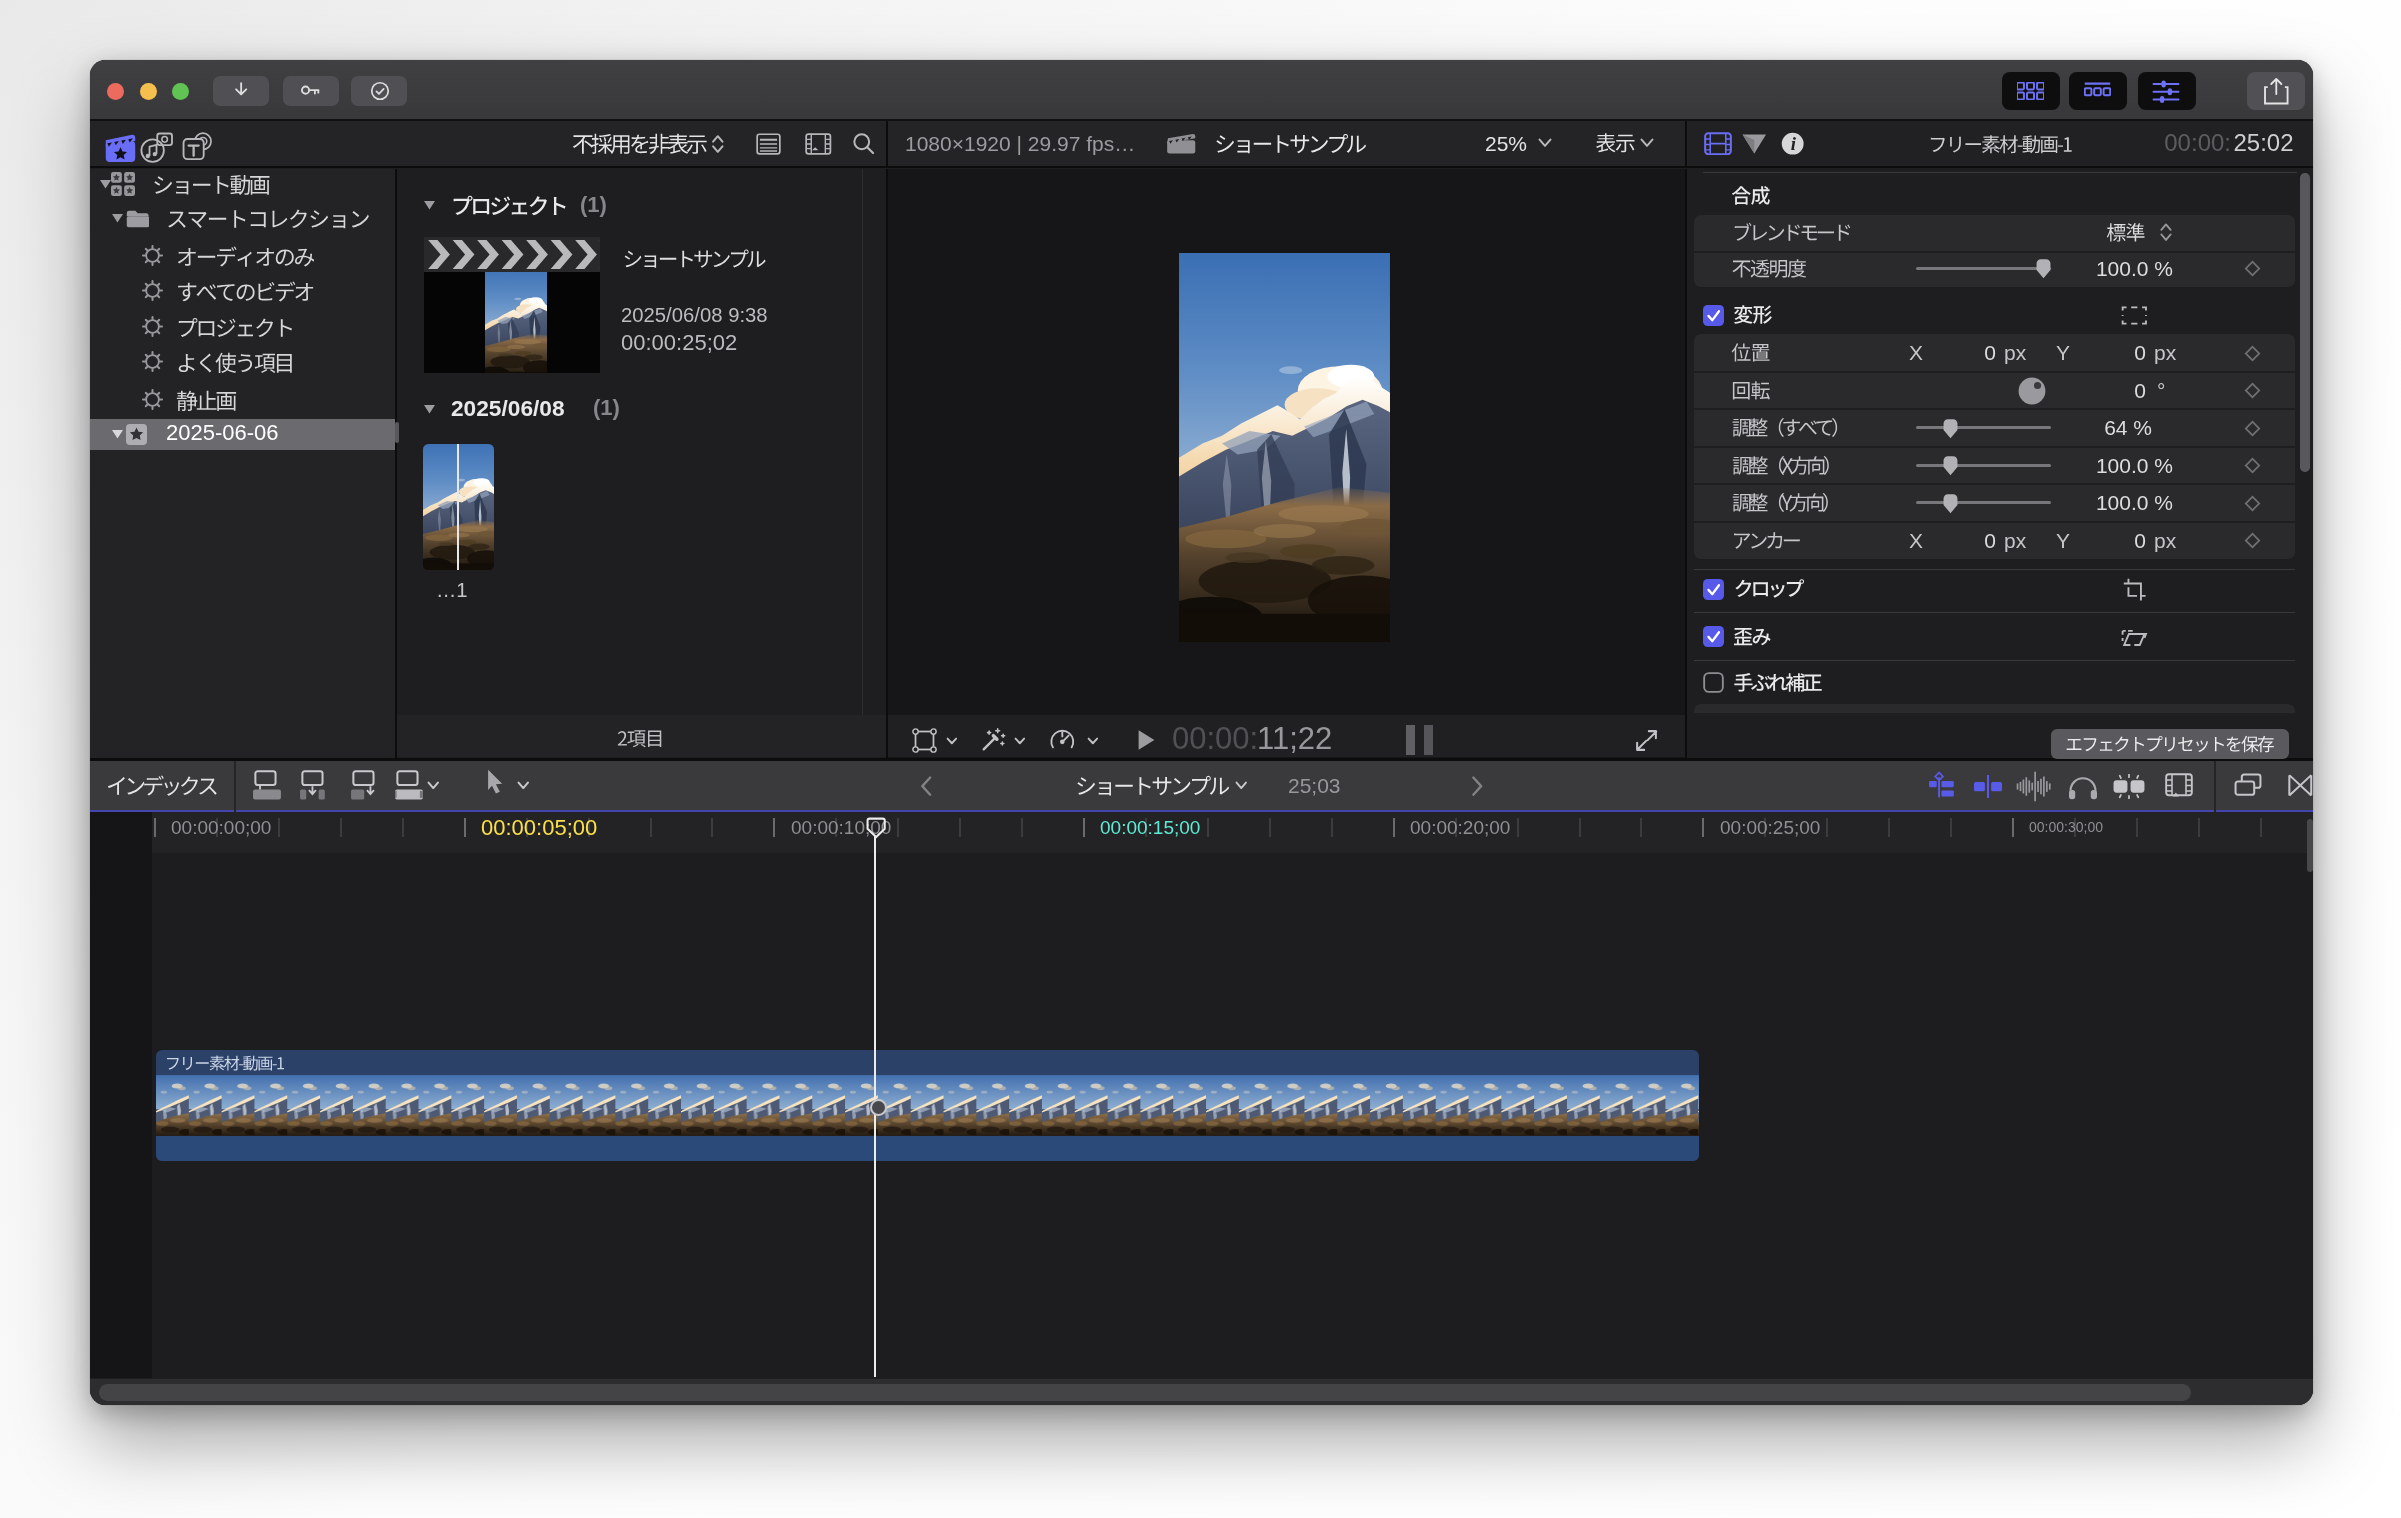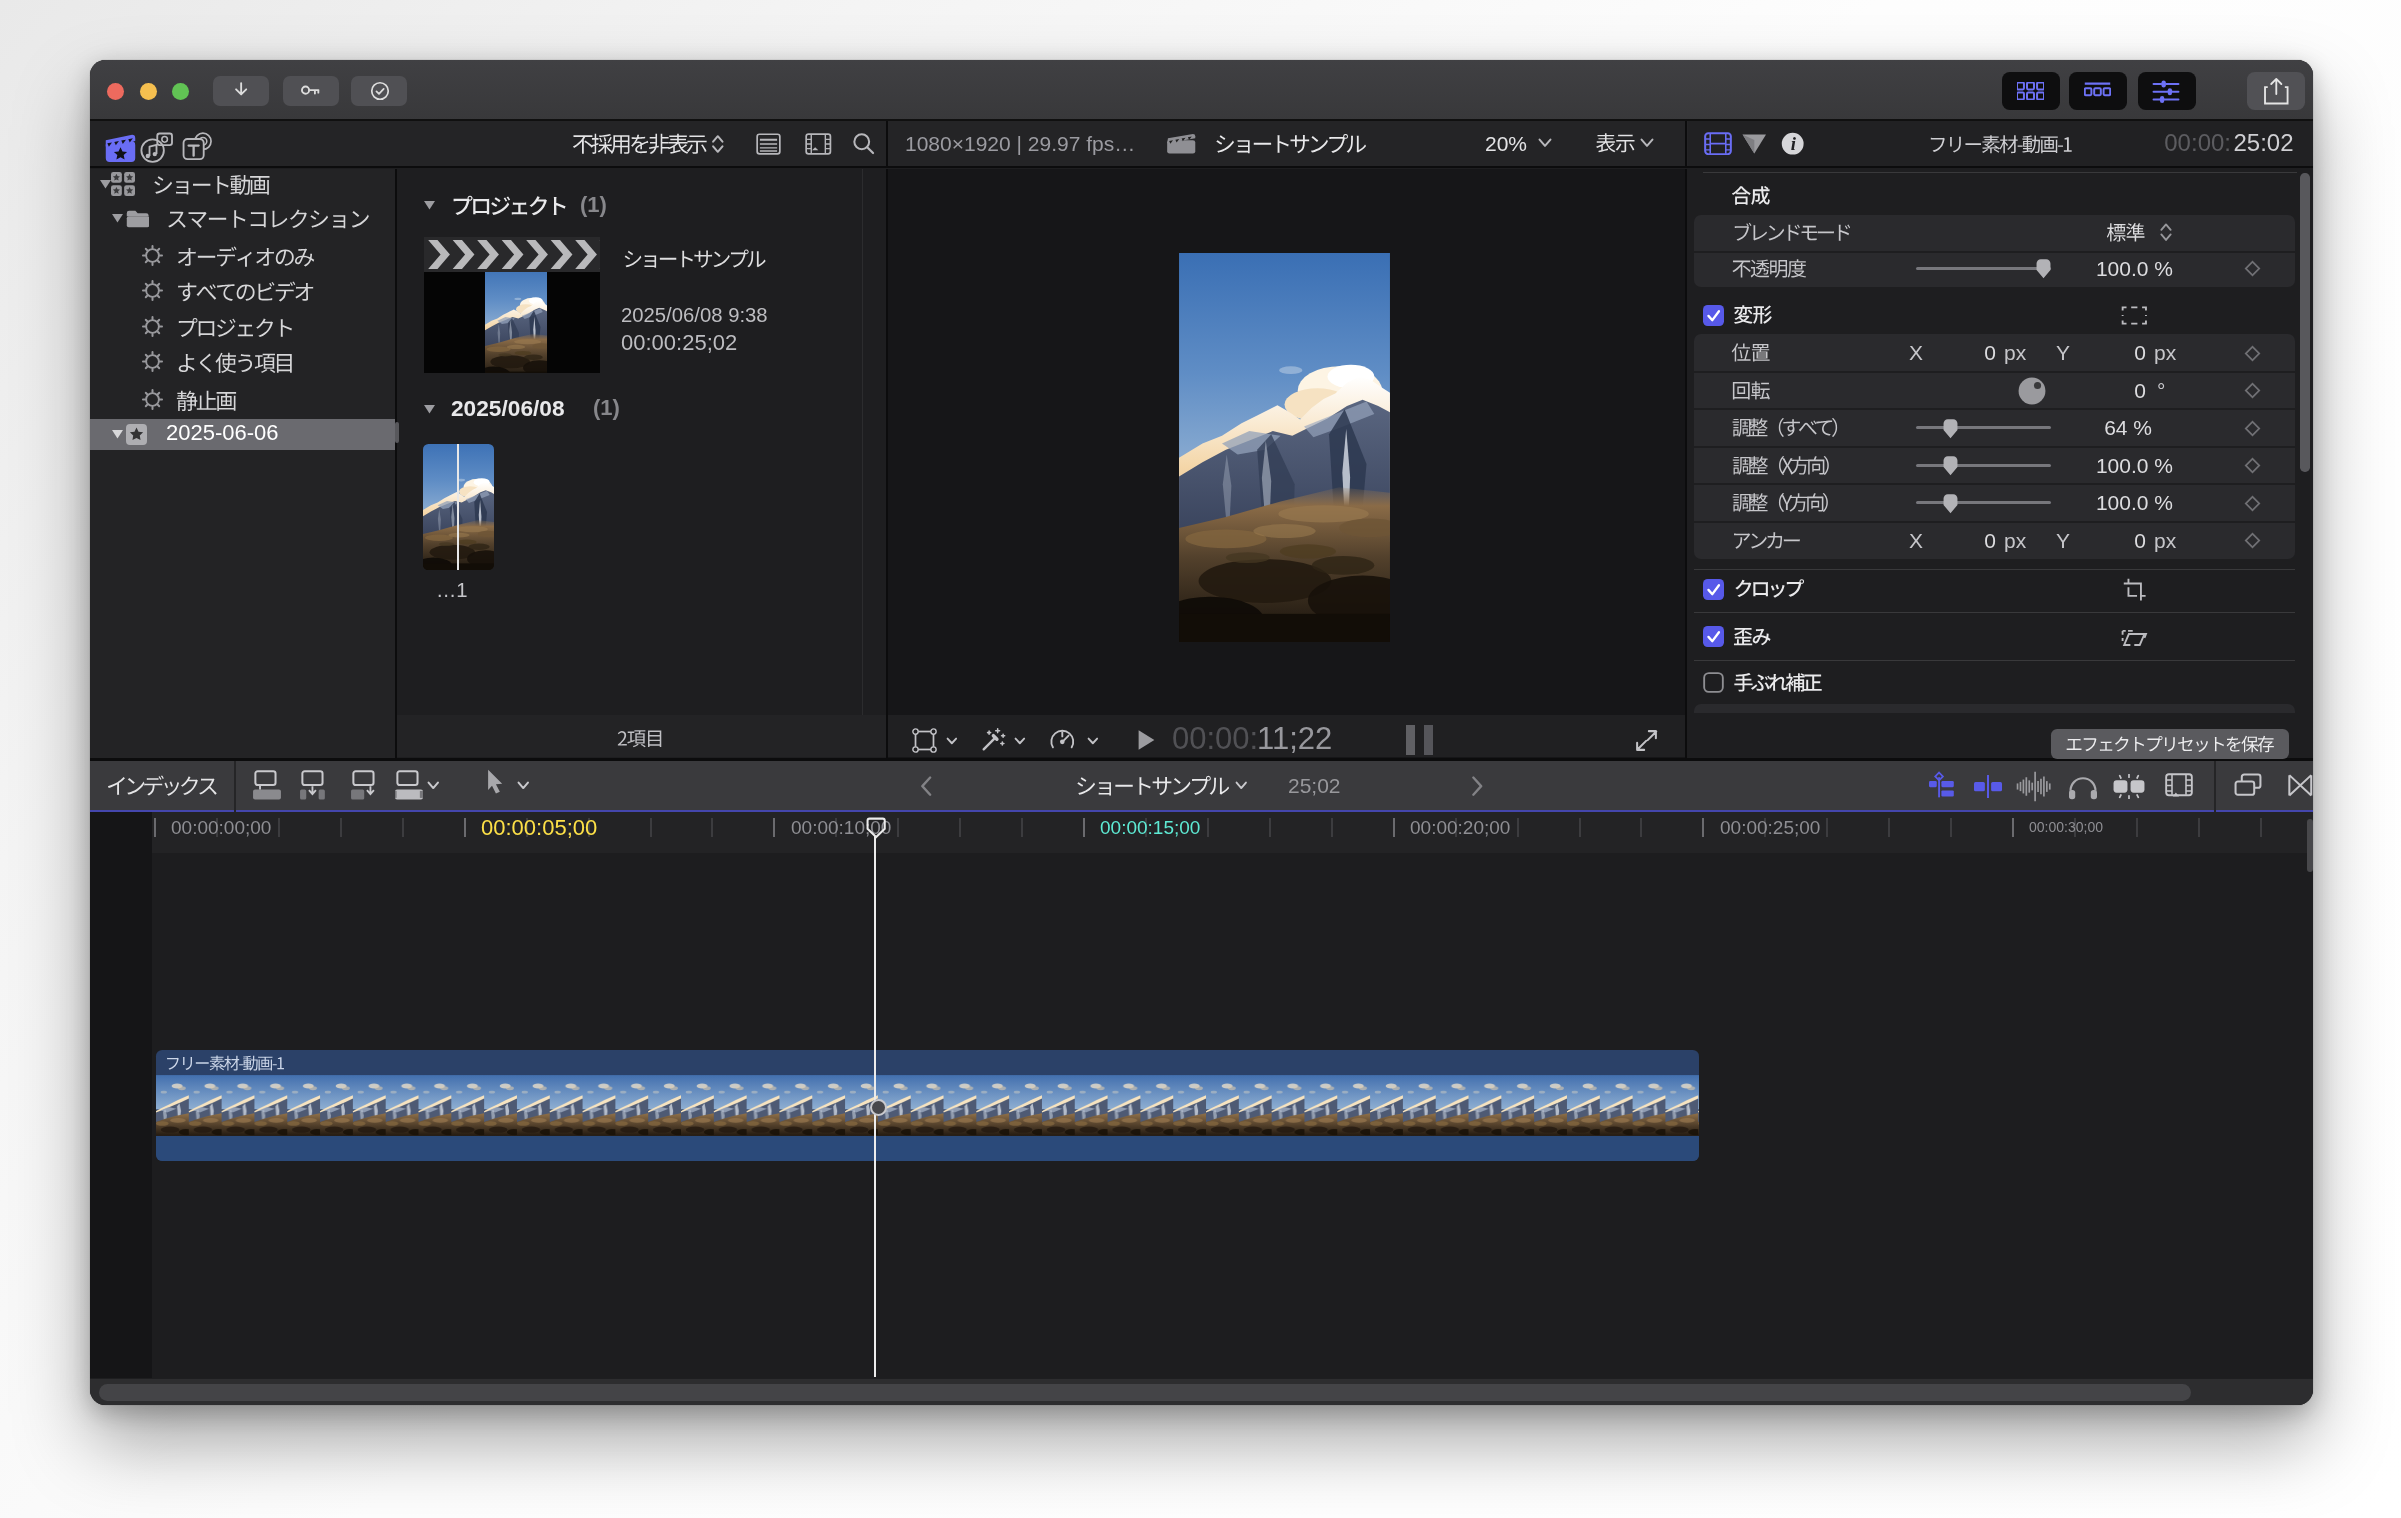--- a/index.html
+++ b/index.html
@@ -133,21 +133,21 @@
     </svg>
 <div class="a" style="left:815px;top:73px;font-size:21px;color:#9b9ba1;line-height:21px;white-space:nowrap">1080×1920 | 29.97 fps…</div>
 <svg class="a" style="left:1077px;top:74px" width="30" height="20.3" viewBox="0 0 38 26">
       <rect x="0" y="8" width="36" height="17" rx="3" fill="#8f8f94"></rect>
 <path d="M0 12l36-6.5V3a3 3 0 00-3-3L1 5.5z" fill="#8f8f94"></path>
 <path d="M2.5 9l5-1-3.4 4.4zM10.5 7.4l5-1-3.4 4.4zM18.5 5.8l5-1-3.4 4.4zM26.5 4.2l5-1-3.4 4.4z" fill="#222"></path>
     </svg>
 <div class="a" style="left:1124px;top:70px"><svg width="150" height="30" viewBox="0 -28.0 192 37.8" style="overflow:visible">
         <path d="M8.4 -21.5Q9.0 -21.2 9.9 -20.6Q10.7 -20.1 11.6 -19.5Q12.5 -18.9 13.3 -18.4Q14.1 -17.9 14.5 -17.6L13.2 -15.6Q12.7 -16.0 11.9 -16.6Q11.2 -17.1 10.3 -17.7Q9.4 -18.2 8.6 -18.8Q7.8 -19.3 7.2 -19.6ZM4.2 -1.5Q5.8 -1.8 7.4 -2.2Q9.0 -2.7 10.6 -3.3Q12.2 -4.0 13.6 -4.7Q15.9 -6.1 17.9 -7.7Q19.9 -9.4 21.5 -11.2Q23.1 -13.0 24.2 -15.0L25.6 -12.7Q23.7 -9.9 21.0 -7.3Q18.2 -4.7 14.8 -2.7Q13.4 -1.9 11.7 -1.2Q10.1 -0.5 8.4 0.0Q6.8 0.5 5.5 0.8ZM4.2 -15.2Q4.8 -14.9 5.7 -14.4Q6.6 -13.9 7.4 -13.3Q8.3 -12.8 9.1 -12.3Q9.9 -11.8 10.4 -11.4L9.1 -9.5Q8.5 -9.9 7.8 -10.4Q7.0 -10.9 6.1 -11.4Q5.3 -12.0 4.4 -12.5Q3.6 -13.0 3.0 -13.3Z M30.2 -15.4Q30.5 -15.3 31.1 -15.3Q31.6 -15.3 32.2 -15.3Q32.7 -15.3 33.1 -15.3Q33.6 -15.3 34.6 -15.3Q35.6 -15.3 36.9 -15.3Q38.2 -15.3 39.6 -15.3Q40.9 -15.3 42.1 -15.3Q43.2 -15.3 43.9 -15.3Q44.4 -15.3 44.9 -15.3Q45.4 -15.3 45.7 -15.3Q45.6 -15.1 45.6 -14.7Q45.6 -14.3 45.6 -13.9Q45.6 -13.6 45.6 -12.7Q45.6 -11.7 45.6 -10.4Q45.6 -9.0 45.6 -7.4Q45.6 -5.9 45.6 -4.4Q45.6 -2.9 45.6 -1.7Q45.6 -0.5 45.6 0.1Q45.6 0.4 45.6 0.8Q45.7 1.3 45.7 1.6H43.4Q43.5 1.3 43.5 0.9Q43.5 0.4 43.5 -0.0Q43.5 -0.7 43.5 -1.9Q43.5 -3.1 43.5 -4.6Q43.5 -6.0 43.5 -7.4Q43.5 -8.9 43.5 -10.1Q43.5 -11.4 43.5 -12.2Q43.5 -13.1 43.5 -13.3Q43.2 -13.3 42.5 -13.3Q41.8 -13.3 40.7 -13.3Q39.7 -13.3 38.5 -13.3Q37.4 -13.3 36.3 -13.3Q35.2 -13.3 34.3 -13.3Q33.5 -13.3 33.1 -13.3Q32.7 -13.3 32.2 -13.3Q31.6 -13.2 31.0 -13.2Q30.5 -13.2 30.2 -13.2ZM30.9 -8.7Q31.3 -8.7 32.0 -8.6Q32.6 -8.6 33.4 -8.6Q33.7 -8.6 34.6 -8.6Q35.5 -8.6 36.7 -8.6Q37.9 -8.6 39.2 -8.6Q40.5 -8.6 41.6 -8.6Q42.8 -8.6 43.6 -8.6Q44.4 -8.6 44.6 -8.6V-6.6Q44.4 -6.6 43.6 -6.6Q42.8 -6.6 41.6 -6.6Q40.5 -6.6 39.2 -6.6Q37.9 -6.6 36.7 -6.6Q35.5 -6.6 34.6 -6.6Q33.7 -6.6 33.4 -6.6Q32.6 -6.6 32.0 -6.6Q31.3 -6.6 30.9 -6.5ZM29.9 -1.7Q30.3 -1.7 30.9 -1.7Q31.5 -1.6 32.2 -1.6Q32.6 -1.6 33.6 -1.6Q34.6 -1.6 35.8 -1.6Q37.1 -1.6 38.5 -1.6Q39.9 -1.6 41.2 -1.6Q42.5 -1.6 43.4 -1.6Q44.3 -1.6 44.6 -1.6V0.4Q44.2 0.4 43.3 0.4Q42.4 0.4 41.1 0.4Q39.9 0.4 38.5 0.4Q37.1 0.4 35.8 0.4Q34.5 0.4 33.6 0.4Q32.6 0.4 32.2 0.4Q31.6 0.4 30.9 0.5Q30.3 0.5 29.9 0.5Z M50.9 -12.1Q51.3 -12.1 51.9 -12.1Q52.5 -12.0 53.2 -12.0Q54.0 -12.0 54.8 -12.0Q55.2 -12.0 56.1 -12.0Q57.1 -12.0 58.3 -12.0Q59.6 -12.0 61.0 -12.0Q62.4 -12.0 63.8 -12.0Q65.3 -12.0 66.5 -12.0Q67.8 -12.0 68.7 -12.0Q69.7 -12.0 70.1 -12.0Q71.2 -12.0 71.9 -12.0Q72.7 -12.1 73.1 -12.1V-9.4Q72.7 -9.4 71.9 -9.5Q71.1 -9.5 70.1 -9.5Q69.7 -9.5 68.7 -9.5Q67.8 -9.5 66.5 -9.5Q65.3 -9.5 63.8 -9.5Q62.4 -9.5 61.0 -9.5Q59.6 -9.5 58.3 -9.5Q57.1 -9.5 56.1 -9.5Q55.2 -9.5 54.8 -9.5Q53.6 -9.5 52.6 -9.5Q51.5 -9.4 50.9 -9.4Z M81.4 -2.5Q81.4 -2.9 81.4 -4.0Q81.4 -5.2 81.4 -6.9Q81.4 -8.5 81.4 -10.3Q81.4 -12.1 81.4 -13.8Q81.4 -15.5 81.4 -16.9Q81.4 -18.2 81.4 -18.8Q81.4 -19.4 81.4 -20.2Q81.3 -21.0 81.2 -21.7H84.0Q83.9 -21.0 83.8 -20.2Q83.8 -19.4 83.8 -18.8Q83.8 -17.7 83.8 -16.1Q83.8 -14.6 83.8 -12.9Q83.8 -11.2 83.8 -9.5Q83.8 -7.8 83.8 -6.3Q83.8 -4.8 83.8 -3.8Q83.8 -2.8 83.8 -2.5Q83.8 -2.0 83.8 -1.4Q83.8 -0.8 83.9 -0.2Q83.9 0.4 84.0 0.8H81.3Q81.3 0.2 81.4 -0.8Q81.4 -1.7 81.4 -2.5ZM83.3 -14.3Q84.7 -13.9 86.3 -13.4Q88.0 -12.8 89.7 -12.1Q91.4 -11.5 93.0 -10.8Q94.6 -10.2 95.7 -9.6L94.8 -7.2Q93.6 -7.9 92.1 -8.5Q90.5 -9.2 89.0 -9.8Q87.4 -10.5 85.9 -11.0Q84.4 -11.5 83.3 -11.9Z M116.2 -12.9Q116.2 -10.1 115.8 -7.9Q115.4 -5.7 114.6 -4.1Q113.7 -2.4 112.1 -1.1Q110.6 0.2 108.2 1.3L106.3 -0.5Q108.2 -1.2 109.6 -2.1Q111.1 -3.0 112.0 -4.4Q113.0 -5.7 113.4 -7.7Q113.9 -9.7 113.9 -12.7V-19.5Q113.9 -20.3 113.9 -20.9Q113.8 -21.6 113.8 -21.8H116.3Q116.3 -21.6 116.2 -20.9Q116.2 -20.3 116.2 -19.5ZM106.1 -21.6Q106.1 -21.4 106.0 -20.9Q105.9 -20.3 105.9 -19.6V-9.3Q105.9 -8.8 106.0 -8.3Q106.0 -7.7 106.0 -7.3Q106.0 -6.9 106.1 -6.8H103.6Q103.6 -6.9 103.6 -7.3Q103.7 -7.7 103.7 -8.3Q103.7 -8.8 103.7 -9.3V-19.6Q103.7 -20.0 103.7 -20.6Q103.7 -21.1 103.6 -21.6ZM97.9 -16.2Q98.0 -16.2 98.5 -16.1Q98.9 -16.1 99.5 -16.0Q100.1 -16.0 100.7 -16.0H119.2Q120.2 -16.0 120.8 -16.0Q121.5 -16.1 121.8 -16.1V-13.8Q121.6 -13.8 120.9 -13.8Q120.2 -13.8 119.2 -13.8H100.7Q100.1 -13.8 99.5 -13.8Q98.9 -13.8 98.5 -13.8Q98.0 -13.8 97.9 -13.8Z M126.4 -20.5Q127.1 -20.0 128.1 -19.3Q129.1 -18.5 130.1 -17.7Q131.1 -16.9 132.0 -16.1Q132.9 -15.3 133.5 -14.7L131.7 -13.0Q131.2 -13.5 130.4 -14.3Q129.5 -15.1 128.5 -15.9Q127.5 -16.8 126.5 -17.5Q125.5 -18.3 124.8 -18.8ZM124.0 -1.8Q126.4 -2.1 128.4 -2.8Q130.5 -3.4 132.1 -4.2Q133.8 -5.0 135.1 -5.9Q137.3 -7.2 139.1 -9.0Q140.9 -10.7 142.3 -12.6Q143.7 -14.4 144.5 -16.2L145.8 -13.8Q144.9 -12.0 143.5 -10.2Q142.1 -8.5 140.3 -6.8Q138.6 -5.2 136.4 -3.8Q135.0 -2.9 133.4 -2.1Q131.7 -1.3 129.7 -0.6Q127.8 0.1 125.4 0.5Z M166.6 -20.1Q166.6 -19.3 167.1 -18.8Q167.6 -18.3 168.4 -18.3Q169.2 -18.3 169.7 -18.8Q170.3 -19.3 170.3 -20.1Q170.3 -20.9 169.7 -21.4Q169.2 -22.0 168.4 -22.0Q167.6 -22.0 167.1 -21.4Q166.6 -20.9 166.6 -20.1ZM165.3 -20.1Q165.3 -21.0 165.7 -21.7Q166.1 -22.4 166.8 -22.8Q167.5 -23.3 168.4 -23.3Q169.3 -23.3 170.0 -22.8Q170.7 -22.4 171.1 -21.7Q171.5 -21.0 171.5 -20.1Q171.5 -19.2 171.1 -18.5Q170.7 -17.8 170.0 -17.4Q169.3 -17.0 168.4 -17.0Q167.5 -17.0 166.8 -17.4Q166.1 -17.8 165.7 -18.5Q165.3 -19.2 165.3 -20.1ZM167.7 -18.2Q167.6 -17.9 167.5 -17.6Q167.4 -17.3 167.3 -16.8Q167.1 -15.7 166.7 -14.4Q166.3 -13.0 165.8 -11.6Q165.3 -10.2 164.6 -8.9Q163.9 -7.6 163.1 -6.5Q161.8 -4.9 160.2 -3.5Q158.7 -2.1 156.7 -0.9Q154.6 0.2 152.1 1.0L150.2 -1.1Q152.9 -1.8 154.9 -2.8Q156.9 -3.8 158.4 -5.1Q159.9 -6.4 161.1 -7.8Q162.1 -9.1 162.8 -10.7Q163.6 -12.3 164.1 -14.0Q164.6 -15.6 164.8 -17.0Q164.3 -17.0 163.3 -17.0Q162.2 -17.0 160.7 -17.0Q159.2 -17.0 157.6 -17.0Q156.0 -17.0 154.5 -17.0Q153.0 -17.0 151.9 -17.0Q150.8 -17.0 150.4 -17.0Q149.6 -17.0 148.9 -16.9Q148.2 -16.9 147.6 -16.9V-19.4Q148.0 -19.3 148.5 -19.3Q149.0 -19.2 149.5 -19.2Q150.0 -19.2 150.5 -19.2Q150.8 -19.2 151.6 -19.2Q152.5 -19.2 153.7 -19.2Q154.9 -19.2 156.2 -19.2Q157.6 -19.2 158.9 -19.2Q160.3 -19.2 161.4 -19.2Q162.6 -19.2 163.4 -19.2Q164.2 -19.2 164.5 -19.2Q164.8 -19.2 165.2 -19.2Q165.6 -19.2 166.0 -19.3Z M182.7 -0.6Q182.7 -0.9 182.8 -1.3Q182.9 -1.7 182.9 -2.2Q182.9 -2.4 182.9 -3.4Q182.9 -4.3 182.9 -5.7Q182.9 -7.1 182.9 -8.7Q182.9 -10.4 182.9 -12.0Q182.9 -13.6 182.9 -15.1Q182.9 -16.5 182.9 -17.5Q182.9 -18.6 182.9 -18.9Q182.9 -19.7 182.8 -20.3Q182.7 -20.8 182.7 -21.0H185.3Q185.3 -20.8 185.2 -20.3Q185.2 -19.7 185.2 -18.9Q185.2 -18.5 185.2 -17.5Q185.2 -16.5 185.2 -15.1Q185.2 -13.7 185.2 -12.1Q185.2 -10.5 185.2 -8.9Q185.2 -7.4 185.2 -6.0Q185.2 -4.7 185.2 -3.8Q185.2 -3.0 185.2 -2.8Q186.5 -3.4 188.0 -4.4Q189.4 -5.4 190.9 -6.7Q192.3 -8.1 193.3 -9.7L194.7 -7.8Q193.5 -6.1 191.8 -4.6Q190.2 -3.2 188.5 -2.0Q186.8 -0.8 185.1 0.0Q184.8 0.2 184.5 0.4Q184.3 0.5 184.1 0.6ZM169.8 -0.7Q171.6 -2.0 172.8 -3.8Q174.1 -5.6 174.7 -7.6Q175.0 -8.6 175.2 -10.0Q175.4 -11.4 175.4 -13.0Q175.5 -14.6 175.5 -16.2Q175.5 -17.7 175.5 -18.9Q175.5 -19.5 175.5 -20.0Q175.4 -20.5 175.4 -20.9H177.9Q177.9 -20.8 177.9 -20.4Q177.9 -20.1 177.8 -19.7Q177.8 -19.3 177.8 -18.9Q177.8 -17.7 177.8 -16.1Q177.7 -14.5 177.6 -12.8Q177.6 -11.1 177.4 -9.6Q177.2 -8.0 176.9 -7.0Q176.3 -4.8 175.0 -2.8Q173.7 -0.8 172.0 0.7Z" fill="#e8e8ea"></path>
       </svg></div>
-<div class="a" style="left:1395px;top:73px;font-size:21px;color:#e3e3e5;line-height:21px;white-space:nowrap">20%</div>
+<div class="a" style="left:1395px;top:73px;font-size:21px;color:#e3e3e5;line-height:21px;white-space:nowrap">25%</div>
 <svg class="a" style="left:1448px;top:78px" width="14" height="10.2" viewBox="0 0 18 13">
       <path d="M2 2l7 8 7-8" stroke="#b7b7bb" stroke-width="2.6" fill="none" stroke-linecap="round" stroke-linejoin="round"></path>
     </svg>
 <div class="a" style="left:1505px;top:70px"><svg width="40" height="28" viewBox="0 -27.0 51 36.5" style="overflow:visible">
         <path d="M2.7 -20.4H24.4V-18.7H2.7ZM3.9 -16.4H23.3V-14.8H3.9ZM1.7 -12.3H25.3V-10.5H1.7ZM12.4 -22.7H14.5V-10.9H12.4ZM12.3 -11.7 14.1 -10.9Q13.0 -9.7 11.6 -8.7Q10.2 -7.6 8.6 -6.6Q7.0 -5.7 5.3 -4.9Q3.7 -4.1 2.1 -3.6Q1.9 -3.9 1.7 -4.2Q1.5 -4.5 1.2 -4.8Q1.0 -5.1 0.8 -5.3Q2.3 -5.7 4.0 -6.4Q5.6 -7.1 7.2 -7.9Q8.7 -8.8 10.1 -9.8Q11.4 -10.7 12.3 -11.7ZM15.3 -11.5Q16.1 -8.6 17.5 -6.2Q19.0 -3.9 21.1 -2.2Q23.3 -0.6 26.1 0.3Q25.9 0.5 25.7 0.8Q25.4 1.1 25.2 1.5Q24.9 1.8 24.8 2.1Q21.8 1.0 19.6 -0.8Q17.4 -2.6 15.9 -5.2Q14.4 -7.8 13.4 -11.1ZM23.0 -9.7 24.6 -8.4Q23.6 -7.6 22.5 -6.8Q21.4 -6.1 20.3 -5.4Q19.1 -4.7 18.2 -4.1L16.9 -5.2Q17.9 -5.8 19.0 -6.6Q20.1 -7.3 21.1 -8.1Q22.2 -8.9 23.0 -9.7ZM3.8 0.3Q5.3 -0.1 7.4 -0.5Q9.4 -1.0 11.7 -1.6Q14.0 -2.2 16.3 -2.8L16.5 -0.9Q14.4 -0.4 12.2 0.2Q10.0 0.7 8.0 1.2Q6.0 1.7 4.4 2.1ZM7.6 -6.7 9.0 -8.2 9.6 -8.0V0.1H7.6Z M37.9 -13.1H40.1V-0.5Q40.1 0.5 39.8 1.0Q39.6 1.5 38.8 1.8Q38.1 2.0 36.9 2.1Q35.7 2.1 33.9 2.1Q33.8 1.7 33.6 1.1Q33.4 0.5 33.2 0.0Q34.1 0.0 34.9 0.1Q35.8 0.1 36.4 0.1Q37.1 0.1 37.3 0.1Q37.7 0.0 37.8 -0.1Q37.9 -0.2 37.9 -0.5ZM31.8 -9.5 33.9 -8.9Q33.3 -7.3 32.4 -5.7Q31.4 -4.1 30.4 -2.7Q29.4 -1.3 28.3 -0.3Q28.1 -0.5 27.8 -0.7Q27.4 -0.9 27.1 -1.2Q26.7 -1.4 26.4 -1.5Q28.1 -3.0 29.5 -5.1Q30.9 -7.2 31.8 -9.5ZM44.0 -8.6 45.8 -9.4Q46.8 -8.2 47.8 -6.7Q48.8 -5.2 49.5 -3.8Q50.3 -2.3 50.7 -1.2L48.7 -0.3Q48.3 -1.4 47.6 -2.9Q46.8 -4.3 45.9 -5.8Q44.9 -7.4 44.0 -8.6ZM29.5 -20.7H48.5V-18.7H29.5ZM27.1 -14.1H50.9V-12.1H27.1Z" fill="#e3e3e5"></path>
       </svg></div>
 <svg class="a" style="left:1550px;top:78px" width="14" height="10.2" viewBox="0 0 18 13">
       <path d="M2 2l7 8 7-8" stroke="#b7b7bb" stroke-width="2.6" fill="none" stroke-linecap="round" stroke-linejoin="round"></path>
     </svg>
 <svg class="a" style="left:1614px;top:72px" width="28" height="23.4" viewBox="0 0 36 30">
@@ -635,21 +635,21 @@
     </svg>
 <svg class="a" style="left:830px;top:716px" width="12.5" height="20.3" viewBox="0 0 16 26">
       <path d="M13 2L3 13l10 11" stroke="#828286" stroke-width="3" fill="none" stroke-linecap="round" stroke-linejoin="round"></path>
     </svg>
 <div class="a" style="left:985px;top:712px"><svg width="152" height="30" viewBox="0 -28.0 194 37.8" style="overflow:visible">
         <path d="M8.4 -21.5Q9.0 -21.2 9.9 -20.6Q10.7 -20.1 11.6 -19.5Q12.5 -18.9 13.3 -18.4Q14.1 -17.9 14.5 -17.6L13.2 -15.6Q12.7 -16.0 11.9 -16.6Q11.2 -17.1 10.3 -17.7Q9.4 -18.2 8.6 -18.8Q7.8 -19.3 7.2 -19.6ZM4.2 -1.5Q5.8 -1.8 7.4 -2.2Q9.0 -2.7 10.6 -3.3Q12.2 -4.0 13.6 -4.7Q15.9 -6.1 17.9 -7.7Q19.9 -9.4 21.5 -11.2Q23.1 -13.0 24.2 -15.0L25.6 -12.7Q23.7 -9.9 21.0 -7.3Q18.2 -4.7 14.8 -2.7Q13.4 -1.9 11.7 -1.2Q10.1 -0.5 8.4 0.0Q6.8 0.5 5.5 0.8ZM4.2 -15.2Q4.8 -14.9 5.7 -14.4Q6.6 -13.9 7.4 -13.3Q8.3 -12.8 9.1 -12.3Q9.9 -11.8 10.4 -11.4L9.1 -9.5Q8.5 -9.9 7.8 -10.4Q7.0 -10.9 6.1 -11.4Q5.3 -12.0 4.4 -12.5Q3.6 -13.0 3.0 -13.3Z M30.5 -15.4Q30.8 -15.3 31.4 -15.3Q31.9 -15.3 32.5 -15.3Q33.0 -15.3 33.4 -15.3Q33.9 -15.3 34.9 -15.3Q35.9 -15.3 37.2 -15.3Q38.5 -15.3 39.9 -15.3Q41.2 -15.3 42.4 -15.3Q43.5 -15.3 44.2 -15.3Q44.7 -15.3 45.2 -15.3Q45.7 -15.3 46.0 -15.3Q45.9 -15.1 45.9 -14.7Q45.9 -14.3 45.9 -13.9Q45.9 -13.6 45.9 -12.7Q45.9 -11.7 45.9 -10.4Q45.9 -9.0 45.9 -7.4Q45.9 -5.9 45.9 -4.4Q45.9 -2.9 45.9 -1.7Q45.9 -0.5 45.9 0.1Q45.9 0.4 45.9 0.8Q46.0 1.3 46.0 1.6H43.7Q43.8 1.3 43.8 0.9Q43.8 0.4 43.8 -0.0Q43.8 -0.7 43.8 -1.9Q43.8 -3.1 43.8 -4.6Q43.8 -6.0 43.8 -7.4Q43.8 -8.9 43.8 -10.1Q43.8 -11.4 43.8 -12.2Q43.8 -13.1 43.8 -13.3Q43.5 -13.3 42.8 -13.3Q42.1 -13.3 41.0 -13.3Q40.0 -13.3 38.8 -13.3Q37.7 -13.3 36.6 -13.3Q35.5 -13.3 34.6 -13.3Q33.8 -13.3 33.4 -13.3Q33.0 -13.3 32.5 -13.3Q31.9 -13.2 31.3 -13.2Q30.8 -13.2 30.5 -13.2ZM31.2 -8.7Q31.6 -8.7 32.3 -8.6Q32.9 -8.6 33.7 -8.6Q34.0 -8.6 34.9 -8.6Q35.8 -8.6 37.0 -8.6Q38.2 -8.6 39.5 -8.6Q40.8 -8.6 41.9 -8.6Q43.1 -8.6 43.9 -8.6Q44.7 -8.6 44.9 -8.6V-6.6Q44.7 -6.6 43.9 -6.6Q43.1 -6.6 41.9 -6.6Q40.8 -6.6 39.5 -6.6Q38.2 -6.6 37.0 -6.6Q35.8 -6.6 34.9 -6.6Q34.0 -6.6 33.7 -6.6Q32.9 -6.6 32.3 -6.6Q31.6 -6.6 31.2 -6.5ZM30.2 -1.7Q30.6 -1.7 31.2 -1.7Q31.8 -1.6 32.5 -1.6Q32.9 -1.6 33.9 -1.6Q34.9 -1.6 36.1 -1.6Q37.4 -1.6 38.8 -1.6Q40.2 -1.6 41.5 -1.6Q42.8 -1.6 43.7 -1.6Q44.6 -1.6 44.9 -1.6V0.4Q44.5 0.4 43.6 0.4Q42.7 0.4 41.4 0.4Q40.2 0.4 38.8 0.4Q37.4 0.4 36.1 0.4Q34.8 0.4 33.9 0.4Q32.9 0.4 32.5 0.4Q31.9 0.4 31.2 0.5Q30.6 0.5 30.2 0.5Z M51.5 -12.1Q51.9 -12.1 52.5 -12.1Q53.1 -12.0 53.8 -12.0Q54.6 -12.0 55.4 -12.0Q55.8 -12.0 56.7 -12.0Q57.7 -12.0 58.9 -12.0Q60.2 -12.0 61.6 -12.0Q63.0 -12.0 64.4 -12.0Q65.9 -12.0 67.1 -12.0Q68.4 -12.0 69.3 -12.0Q70.3 -12.0 70.7 -12.0Q71.8 -12.0 72.5 -12.0Q73.3 -12.1 73.7 -12.1V-9.4Q73.3 -9.4 72.5 -9.5Q71.7 -9.5 70.7 -9.5Q70.3 -9.5 69.3 -9.5Q68.4 -9.5 67.1 -9.5Q65.9 -9.5 64.4 -9.5Q63.0 -9.5 61.6 -9.5Q60.2 -9.5 58.9 -9.5Q57.7 -9.5 56.7 -9.5Q55.8 -9.5 55.4 -9.5Q54.2 -9.5 53.2 -9.5Q52.1 -9.4 51.5 -9.4Z M82.3 -2.5Q82.3 -2.9 82.3 -4.0Q82.3 -5.2 82.3 -6.9Q82.3 -8.5 82.3 -10.3Q82.3 -12.1 82.3 -13.8Q82.3 -15.5 82.3 -16.9Q82.3 -18.2 82.3 -18.8Q82.3 -19.4 82.3 -20.2Q82.2 -21.0 82.1 -21.7H84.9Q84.8 -21.0 84.7 -20.2Q84.7 -19.4 84.7 -18.8Q84.7 -17.7 84.7 -16.1Q84.7 -14.6 84.7 -12.9Q84.7 -11.2 84.7 -9.5Q84.7 -7.8 84.7 -6.3Q84.7 -4.8 84.7 -3.8Q84.7 -2.8 84.7 -2.5Q84.7 -2.0 84.7 -1.4Q84.7 -0.8 84.8 -0.2Q84.8 0.4 84.9 0.8H82.2Q82.2 0.2 82.3 -0.8Q82.3 -1.7 82.3 -2.5ZM84.2 -14.3Q85.6 -13.9 87.2 -13.4Q88.9 -12.8 90.6 -12.1Q92.3 -11.5 93.9 -10.8Q95.5 -10.2 96.6 -9.6L95.7 -7.2Q94.5 -7.9 93.0 -8.5Q91.4 -9.2 89.9 -9.8Q88.3 -10.5 86.8 -11.0Q85.3 -11.5 84.2 -11.9Z M117.4 -12.9Q117.4 -10.1 117.0 -7.9Q116.6 -5.7 115.8 -4.1Q114.9 -2.4 113.3 -1.1Q111.8 0.2 109.4 1.3L107.5 -0.5Q109.4 -1.2 110.8 -2.1Q112.3 -3.0 113.2 -4.4Q114.2 -5.7 114.6 -7.7Q115.1 -9.7 115.1 -12.7V-19.5Q115.1 -20.3 115.1 -20.9Q115.0 -21.6 115.0 -21.8H117.5Q117.5 -21.6 117.4 -20.9Q117.4 -20.3 117.4 -19.5ZM107.3 -21.6Q107.3 -21.4 107.2 -20.9Q107.1 -20.3 107.1 -19.6V-9.3Q107.1 -8.8 107.2 -8.3Q107.2 -7.7 107.2 -7.3Q107.2 -6.9 107.3 -6.8H104.8Q104.8 -6.9 104.8 -7.3Q104.9 -7.7 104.9 -8.3Q104.9 -8.8 104.9 -9.3V-19.6Q104.9 -20.0 104.9 -20.6Q104.9 -21.1 104.8 -21.6ZM99.1 -16.2Q99.2 -16.2 99.7 -16.1Q100.1 -16.1 100.7 -16.0Q101.3 -16.0 101.9 -16.0H120.4Q121.4 -16.0 122.0 -16.0Q122.7 -16.1 123.0 -16.1V-13.8Q122.8 -13.8 122.1 -13.8Q121.4 -13.8 120.4 -13.8H101.9Q101.3 -13.8 100.7 -13.8Q100.1 -13.8 99.7 -13.8Q99.2 -13.8 99.1 -13.8Z M127.9 -20.5Q128.6 -20.0 129.6 -19.3Q130.6 -18.5 131.6 -17.7Q132.6 -16.9 133.5 -16.1Q134.4 -15.3 135.0 -14.7L133.2 -13.0Q132.7 -13.5 131.9 -14.3Q131.0 -15.1 130.0 -15.9Q129.0 -16.8 128.0 -17.5Q127.0 -18.3 126.3 -18.8ZM125.5 -1.8Q127.9 -2.1 129.9 -2.8Q132.0 -3.4 133.6 -4.2Q135.3 -5.0 136.6 -5.9Q138.8 -7.2 140.6 -9.0Q142.4 -10.7 143.8 -12.6Q145.2 -14.4 146.0 -16.2L147.3 -13.8Q146.4 -12.0 145.0 -10.2Q143.6 -8.5 141.8 -6.8Q140.1 -5.2 137.9 -3.8Q136.5 -2.9 134.9 -2.1Q133.2 -1.3 131.2 -0.6Q129.3 0.1 126.9 0.5Z M168.4 -20.1Q168.4 -19.3 168.9 -18.8Q169.4 -18.3 170.2 -18.3Q171.0 -18.3 171.5 -18.8Q172.1 -19.3 172.1 -20.1Q172.1 -20.9 171.5 -21.4Q171.0 -22.0 170.2 -22.0Q169.4 -22.0 168.9 -21.4Q168.4 -20.9 168.4 -20.1ZM167.1 -20.1Q167.1 -21.0 167.5 -21.7Q167.9 -22.4 168.6 -22.8Q169.3 -23.3 170.2 -23.3Q171.1 -23.3 171.8 -22.8Q172.5 -22.4 172.9 -21.7Q173.3 -21.0 173.3 -20.1Q173.3 -19.2 172.9 -18.5Q172.5 -17.8 171.8 -17.4Q171.1 -17.0 170.2 -17.0Q169.3 -17.0 168.6 -17.4Q167.9 -17.8 167.5 -18.5Q167.1 -19.2 167.1 -20.1ZM169.5 -18.2Q169.4 -17.9 169.3 -17.6Q169.2 -17.3 169.1 -16.8Q168.9 -15.7 168.5 -14.4Q168.1 -13.0 167.6 -11.6Q167.1 -10.2 166.4 -8.9Q165.7 -7.6 164.9 -6.5Q163.6 -4.9 162.0 -3.5Q160.5 -2.1 158.5 -0.9Q156.4 0.2 153.9 1.0L152.0 -1.1Q154.7 -1.8 156.7 -2.8Q158.7 -3.8 160.2 -5.1Q161.7 -6.4 162.9 -7.8Q163.9 -9.1 164.6 -10.7Q165.4 -12.3 165.9 -14.0Q166.4 -15.6 166.6 -17.0Q166.1 -17.0 165.1 -17.0Q164.0 -17.0 162.5 -17.0Q161.0 -17.0 159.4 -17.0Q157.8 -17.0 156.3 -17.0Q154.8 -17.0 153.7 -17.0Q152.6 -17.0 152.2 -17.0Q151.4 -17.0 150.7 -16.9Q150.0 -16.9 149.4 -16.9V-19.4Q149.8 -19.3 150.3 -19.3Q150.8 -19.2 151.3 -19.2Q151.8 -19.2 152.3 -19.2Q152.6 -19.2 153.4 -19.2Q154.3 -19.2 155.5 -19.2Q156.7 -19.2 158.0 -19.2Q159.4 -19.2 160.7 -19.2Q162.1 -19.2 163.2 -19.2Q164.4 -19.2 165.2 -19.2Q166.0 -19.2 166.3 -19.2Q166.6 -19.2 167.0 -19.2Q167.4 -19.2 167.8 -19.3Z M184.8 -0.6Q184.8 -0.9 184.9 -1.3Q185.0 -1.7 185.0 -2.2Q185.0 -2.4 185.0 -3.4Q185.0 -4.3 185.0 -5.7Q185.0 -7.1 185.0 -8.7Q185.0 -10.4 185.0 -12.0Q185.0 -13.6 185.0 -15.1Q185.0 -16.5 185.0 -17.5Q185.0 -18.6 185.0 -18.9Q185.0 -19.7 184.9 -20.3Q184.8 -20.8 184.8 -21.0H187.4Q187.4 -20.8 187.3 -20.3Q187.3 -19.7 187.3 -18.9Q187.3 -18.5 187.3 -17.5Q187.3 -16.5 187.3 -15.1Q187.3 -13.7 187.3 -12.1Q187.3 -10.5 187.3 -8.9Q187.3 -7.4 187.3 -6.0Q187.3 -4.7 187.3 -3.8Q187.3 -3.0 187.3 -2.8Q188.6 -3.4 190.1 -4.4Q191.5 -5.4 193.0 -6.7Q194.4 -8.1 195.4 -9.7L196.8 -7.8Q195.6 -6.1 193.9 -4.6Q192.3 -3.2 190.6 -2.0Q188.9 -0.8 187.2 0.0Q186.9 0.2 186.6 0.4Q186.4 0.5 186.2 0.6ZM171.9 -0.7Q173.7 -2.0 174.9 -3.8Q176.2 -5.6 176.8 -7.6Q177.1 -8.6 177.3 -10.0Q177.5 -11.4 177.5 -13.0Q177.6 -14.6 177.6 -16.2Q177.6 -17.7 177.6 -18.9Q177.6 -19.5 177.6 -20.0Q177.5 -20.5 177.5 -20.9H180.0Q180.0 -20.8 180.0 -20.4Q180.0 -20.1 179.9 -19.7Q179.9 -19.3 179.9 -18.9Q179.9 -17.7 179.9 -16.1Q179.8 -14.5 179.7 -12.8Q179.7 -11.1 179.5 -9.6Q179.3 -8.0 179.0 -7.0Q178.4 -4.8 177.1 -2.8Q175.8 -0.8 174.1 0.7Z" fill="#e8e8ea"></path>
       </svg></div>
 <svg class="a" style="left:1145px;top:721px" width="12.5" height="9.4" viewBox="0 0 16 12">
       <path d="M2 2l6 7 6-7" stroke="#c9c9cd" stroke-width="2.4" fill="none" stroke-linecap="round" stroke-linejoin="round"></path>
     </svg>
-<div class="a" style="left:1198px;top:715px;font-size:21px;color:#98989c;line-height:21px;white-space:nowrap">25;02</div>
+<div class="a" style="left:1198px;top:715px;font-size:21px;color:#98989c;line-height:21px;white-space:nowrap">25;03</div>
 <svg class="a" style="left:1381px;top:716px" width="12.5" height="20.3" viewBox="0 0 16 26">
       <path d="M3 2l10 11L3 24" stroke="#828286" stroke-width="3" fill="none" stroke-linecap="round" stroke-linejoin="round"></path>
     </svg>
 <svg class="a" style="left:1839px;top:711px" width="31" height="31" viewBox="0 0 40 40">
       <path d="M13 8v26" stroke="#585ae8" stroke-width="2.4"></path>
 <path d="M13 2l5 5-5 5-5-5z" stroke="#585ae8" stroke-width="2.2" fill="none"></path>
 <rect x="0" y="13" width="10" height="8" rx="1.5" fill="#585ae8"></rect>
       <rect x="16" y="13" width="16" height="8" rx="1.5" fill="#585ae8"></rect>
 <rect x="16" y="25" width="16" height="8" rx="1.5" fill="#585ae8"></rect>
     </svg>

